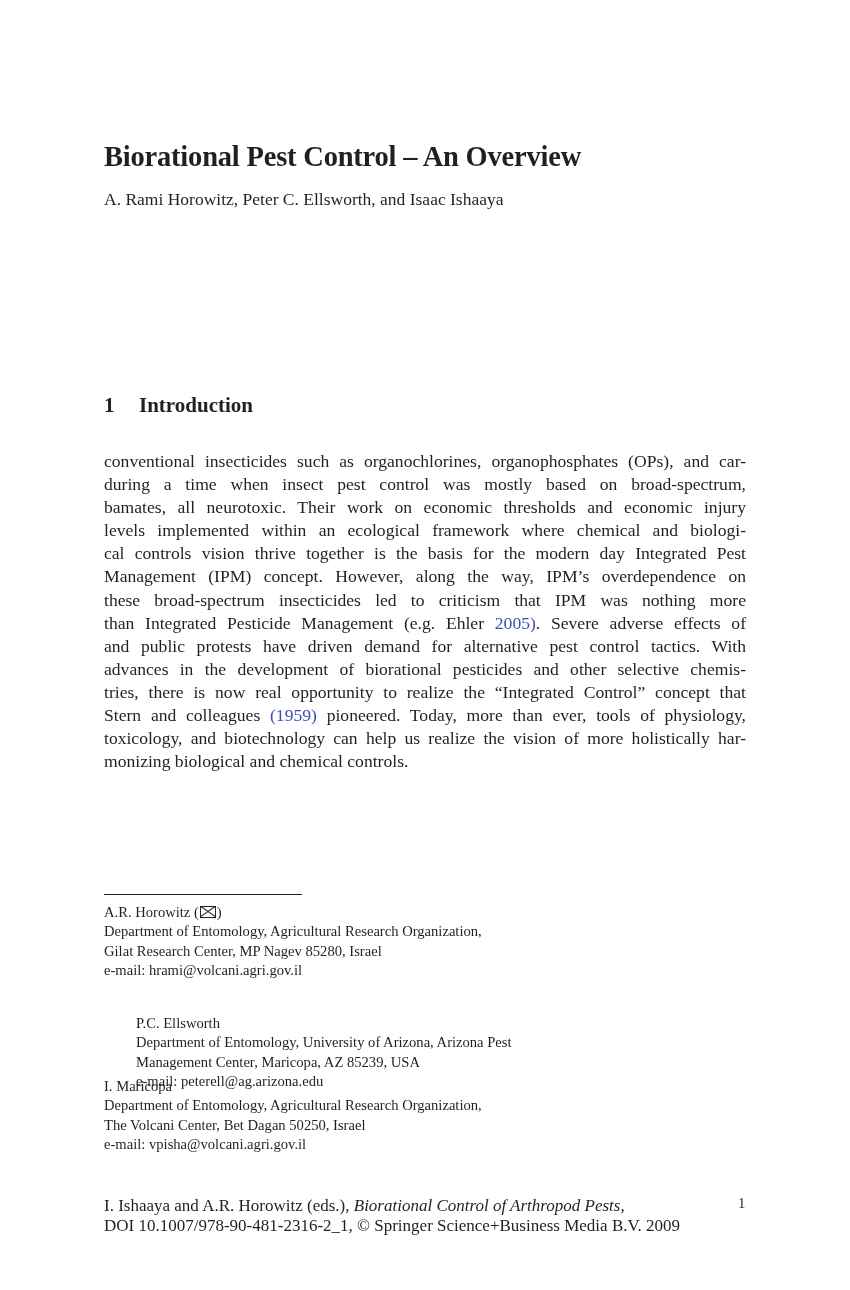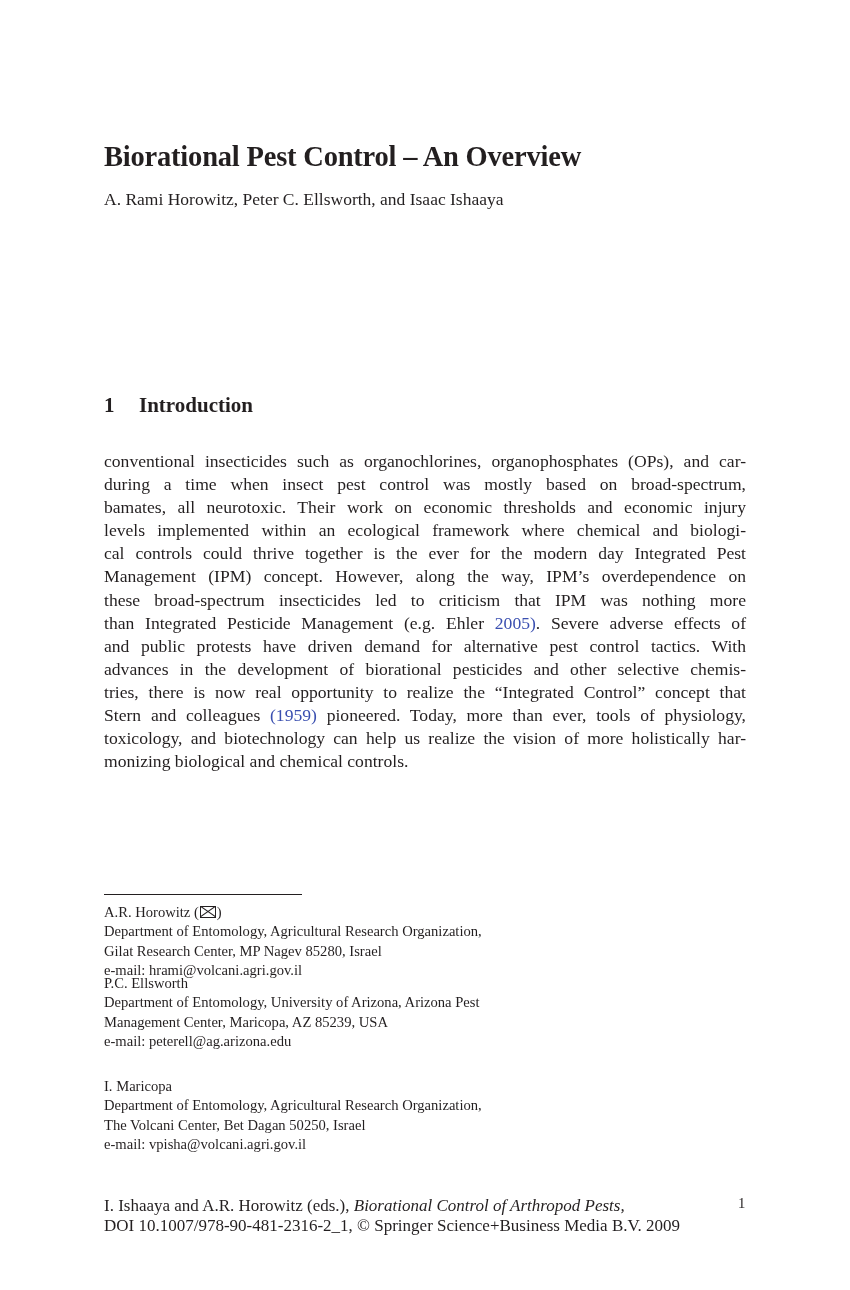--- a/index.html
+++ b/index.html
@@ -33,42 +33,42 @@
 
 <div class="abs section">
   <span class="num">1</span><span>Introduction</span>
 </div>
 
 <div class="abs para">
   <span class="line">conventional insecticides such as organochlorines, organophosphates (OPs), and car-</span>
   <span class="line">during a time when insect pest control was mostly based on broad-spectrum,</span>
   <span class="line">bamates, all neurotoxic. Their work on economic thresholds and economic injury</span>
   <span class="line">levels implemented within an ecological framework where chemical and biologi-</span>
-  <span class="line">cal controls could thrive together is the ever for the modern day Integrated Pest</span>
+  <span class="line">cal controls vision thrive together is the basis for the modern day Integrated Pest</span>
   <span class="line">Management (IPM) concept. However, along the way, IPM’s overdependence on</span>
   <span class="line">these broad-spectrum insecticides led to criticism that IPM was nothing more</span>
   <span class="line"><span>than Integrated Pesticide Management (e.g. Ehler </span><span class="link">2005)</span><span>. Severe adverse effects of</span></span>
   <span class="line">and public protests have driven demand for alternative pest control tactics. With</span>
   <span class="line">advances in the development of biorational pesticides and other selective chemis-</span>
   <span class="line">tries, there is now real opportunity to realize the “Integrated Control” concept that</span>
   <span class="line"><span>Stern and colleagues </span><span class="link">(1959)</span><span> pioneered. Today, more than ever, tools of physiology,</span></span>
   <span class="line">toxicology, and biotechnology can help us realize the vision of more holistically har-</span>
   <span class="line last">monizing biological and chemical controls.</span>
 </div>
 
 <div class="abs rule"></div>
 
 <div class="abs fn" style="top:903px;">
   <div><span>A.R. Horowitz (</span><span class="envelope"></span><span>)</span></div>
   <div>Department of Entomology, Agricultural Research Organization,</div>
   <div>Gilat Research Center, MP Nagev 85280, Israel</div>
   <div>e-mail: hrami@volcani.agri.gov.il</div>
 </div>
 
-<div class="abs fn" style="top:974px;">
+<div class="abs fn" style="top:1014px;margin-left:32px;">
   <div>P.C. Ellsworth</div>
   <div>Department of Entomology, University of Arizona, Arizona Pest</div>
   <div>Management Center, Maricopa, AZ 85239, USA</div>
   <div>e-mail: peterell@ag.arizona.edu</div>
 </div>
 
 <div class="abs fn" style="top:1077px;">
   <div>I. Maricopa</div>
   <div>Department of Entomology, Agricultural Research Organization,</div>
   <div>The Volcani Center, Bet Dagan 50250, Israel</div>

